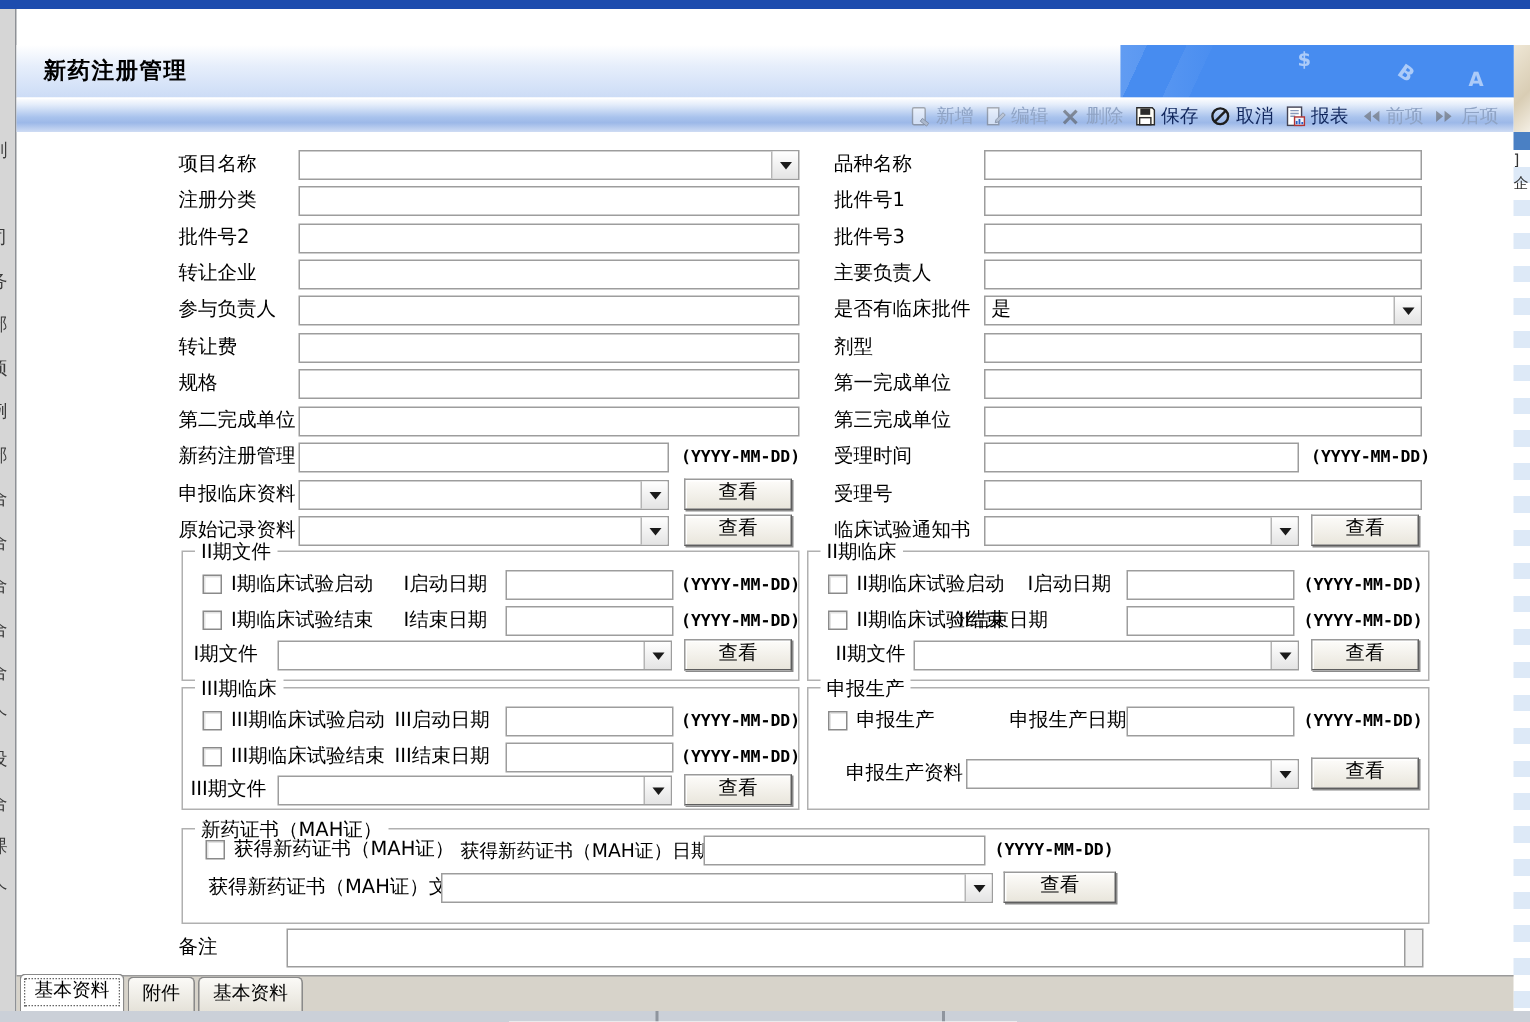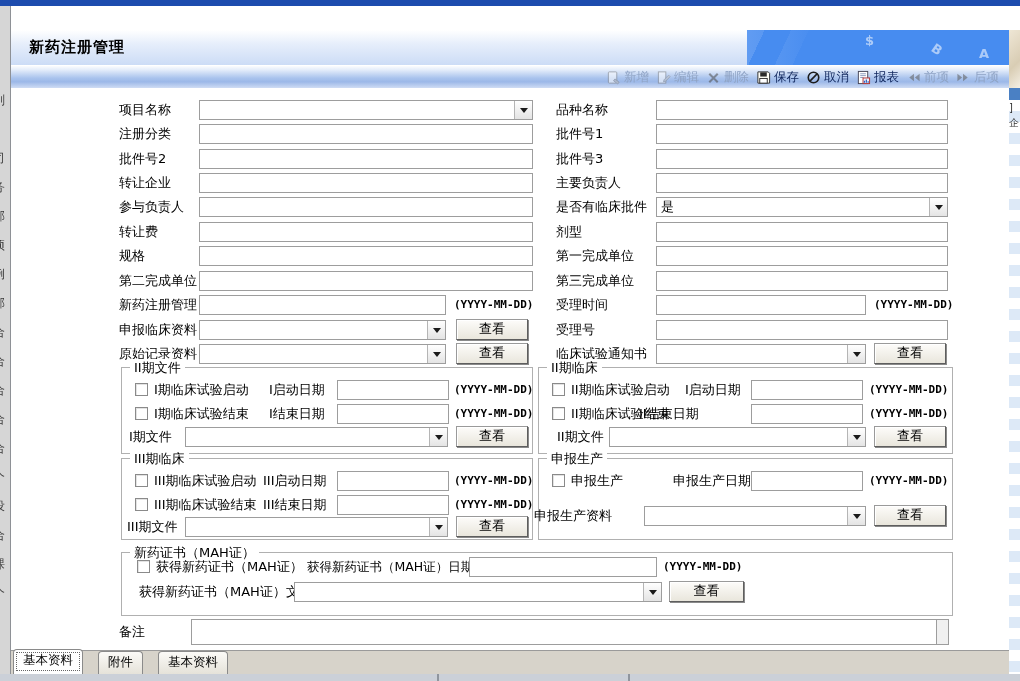--- a/index.html
+++ b/index.html
@@ -54,21 +54,21 @@
        box-shadow:inset 1px 1px 0 #e3e3e3;cursor:pointer}
   .dfmt{position:absolute;height:20px;line-height:20px;font-family:"DejaVu Sans Mono","Liberation Mono",monospace;
         font-size:11px;font-weight:bold;white-space:nowrap}
   .grp{position:absolute;border:1px solid #b0b0b0}
   .gtitle{position:absolute;top:-9px;left:8px;background:#fff;padding:0 4px;font-size:13px;white-space:nowrap}
   .scrollhint{position:absolute;width:12px;height:24px;background:#f0f0f0;border-left:1px solid #9d9d9d;box-sizing:border-box}
   
   .tabstrip{position:absolute;left:0;top:644px;width:998px;height:24px;background:#d7d3ca;border-top:1px solid #9a9a9a;
             box-sizing:border-box;padding-left:2px;display:flex;align-items:flex-end}
   .tab{display:inline-block;padding:2px 9px 3px;font-size:12.5px;background:linear-gradient(#fbfaf7,#e5e2d9);
-       border:1px solid #8a8a8a;border-bottom:none;border-radius:4px 4px 0 0;margin-right:15px;cursor:pointer;white-space:nowrap}
+       border:1px solid #8a8a8a;border-bottom:none;border-radius:4px 4px 0 0;margin-right:2px;cursor:pointer;white-space:nowrap}
   .tab.active{background:#fff;padding-bottom:5px;outline:1px dotted #666;outline-offset:-4px}
 </style>
 </head>
 <body>
 
 <div class="topline"></div>
 
 <div class="left-strip">
   <div class="lchars">则
 
@@ -311,21 +311,21 @@
   <span class="vbtn" style="left:445px;top:510px">查看</span>
 
   <div class="grp" style="left:527px;top:452px;width:413px;height:80px">
     <span class="gtitle">申报生产</span>
   </div>
   <span class="chk" style="left:541px;top:468px"></span>
   <span class="clbl" style="left:560px;top:465px">申报生产</span>
   <span class="clbl" style="left:662px;top:465px">申报生产日期</span>
   <input class="inp" style="left: 740px; top: 465px; width: 112px;">
   <span class="dfmt" style="left:858px;top:465px">(YYYY-MM-DD)</span>
-  <span class="clbl" style="left:523px;top:500px">申报生产资料</span>
+  <span class="clbl" style="left:553px;top:500px">申报生产资料</span>
   <div class="combo" style="left:633px;top:500px;width:222px">
       <span class="cb">
         <i class="arr"></i>
       </span>
     </div>
   <span class="vbtn" style="left:863px;top:499px">查看</span>
 
   <div class="grp" style="left:110px;top:546px;width:830px;height:62px">
     <span class="gtitle">新药证书（MAH证）</span>
   </div>

